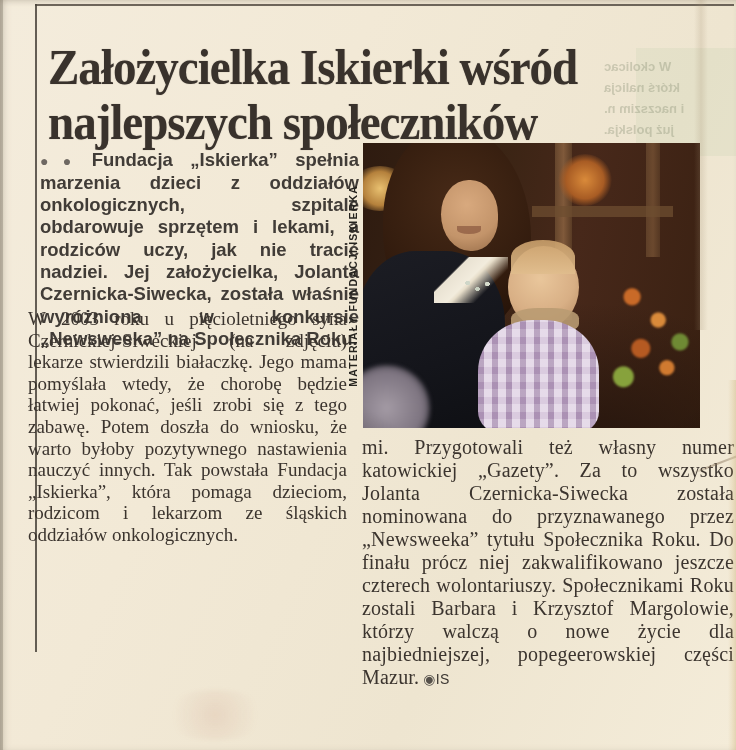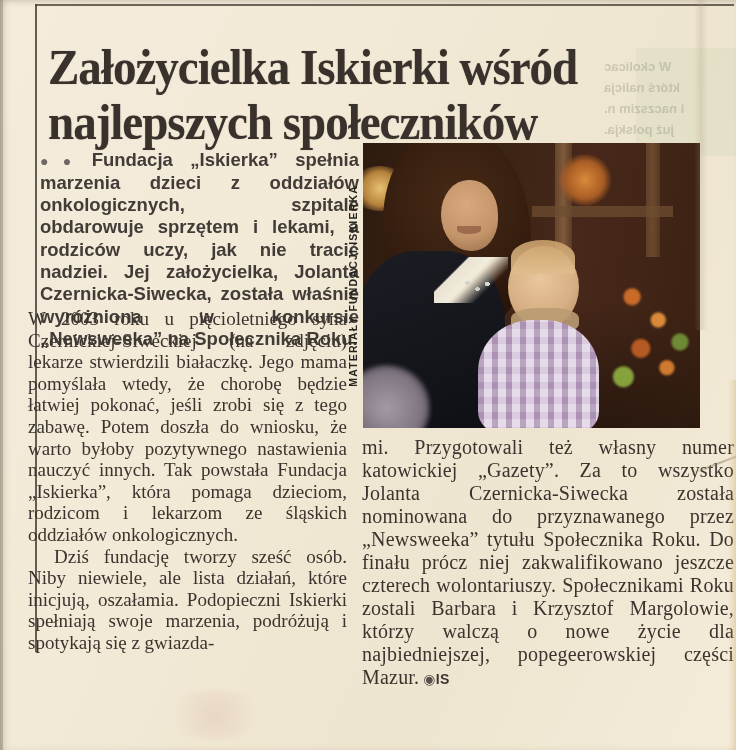--- a/index.html
+++ b/index.html
@@ -40,21 +40,21 @@
   .left-col p{margin:0;}
   .left-col p + p{text-indent:26px;}
   .right-col{
     position:absolute;left:362px;top:436px;width:372px;
     font-size:20px;line-height:23px;letter-spacing:.2px;
     text-align:justify;color:#3b342e;
   }
   .right-col p{margin:0;}
   .endmark{white-space:nowrap;}
   .endmark .circle{font-size:14px;color:#55504a;margin-left:4px;}
-  .endmark .is{font-family:"Liberation Sans",sans-serif;font-weight:bold;font-size:14px;color:#3b3631;letter-spacing:.5px;}
+  .endmark .is{font-family:"Liberation Sans",sans-serif;font-weight:normal;font-size:14px;color:#3b3631;letter-spacing:.5px;}
   
   .credit-strip{
     position:absolute;left:344px;top:143px;height:285px;width:18px;
     display:flex;align-items:center;justify-content:center;
   }
   .credit-text{
     writing-mode:vertical-rl;transform:rotate(180deg);
     font-family:"Liberation Sans",sans-serif;font-weight:bold;
     font-size:10.5px;letter-spacing:1.2px;color:#26241f;white-space:nowrap;
   }
@@ -148,21 +148,20 @@
     <div>i naczszim n.</div>
     <div>już polskja.</div>
   </div>
 
   <h1 class="headline"><span>Założycielka Iskierki wśród</span><br><span>najlepszych społeczników</span></h1>
 
   <p class="lead"><span class="bullets">●●</span><span>Fundacja „Iskierka” spełnia marzenia dzieci z oddziałów onkologicznych, szpitale obdarowuje sprzętem i lekami, a rodziców uczy, jak nie tracić nadziei. Jej założycielka, Jolanta Czernicka-Siwecka, została właśnie wyróżniona w konkursie „Newsweeka” na Społecznika Roku.</span></p>
 
   <div class="left-col">
     <p>W 2003 roku u pięcioletniego syna Czernickiej-Siweckiej (na zdjęciu) lekarze stwierdzili białaczkę. Jego mama pomyślała wtedy, że chorobę będzie łatwiej pokonać, jeśli zrobi się z tego zabawę. Potem doszła do wniosku, że warto byłoby pozytywnego nastawienia nauczyć innych. Tak powstała Fundacja „Iskierka”, która pomaga dzieciom, rodzicom i lekarzom ze śląskich oddziałów onkologicznych.</p>
-    <p>Dziś fundację tworzy sześć osób. Niby niewiele, ale lista działań, które inicjują, oszałamia. Podopieczni Iskierki spełniają swoje marzenia, podróżują i spotykają się z gwiazda-</p>
   </div>
 
   <div class="credit-strip">
     <span class="credit-text">MATERIAŁY FUNDACJI ISKIERKA</span>
   </div>
 
   <div class="photo">
     <div class="ph-frame-v1"></div>
     <div class="ph-frame-v2"></div>
     <div class="ph-frame-h1"></div>

